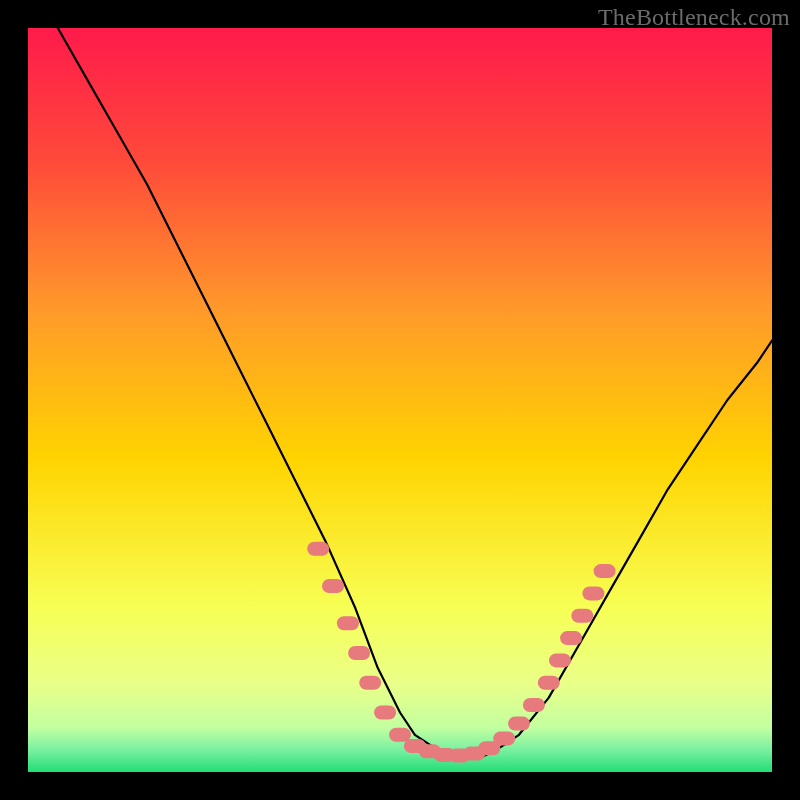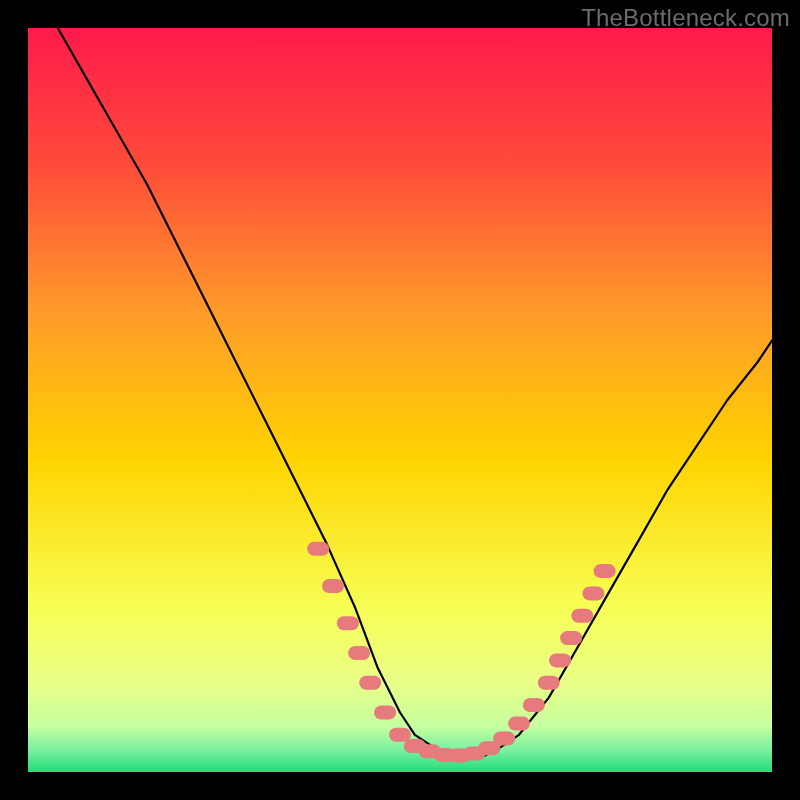--- a/index.html
+++ b/index.html
@@ -9,20 +9,21 @@
     width: 800px;
     height: 800px;
     overflow: hidden;
     position: relative;
     font-family: Arial, Helvetica, sans-serif;
   }
   .frame {
     position: absolute;
     inset: 0;
     background: #000;
+    font-family: Liberation Serif, serif;
   }
   .watermark {
     position: absolute;
     top: 4px;
     right: 10px;
     color: #6b6b6b;
     font-size: 24px;
     font-weight: 400;
     letter-spacing: 0.2px;
   }

